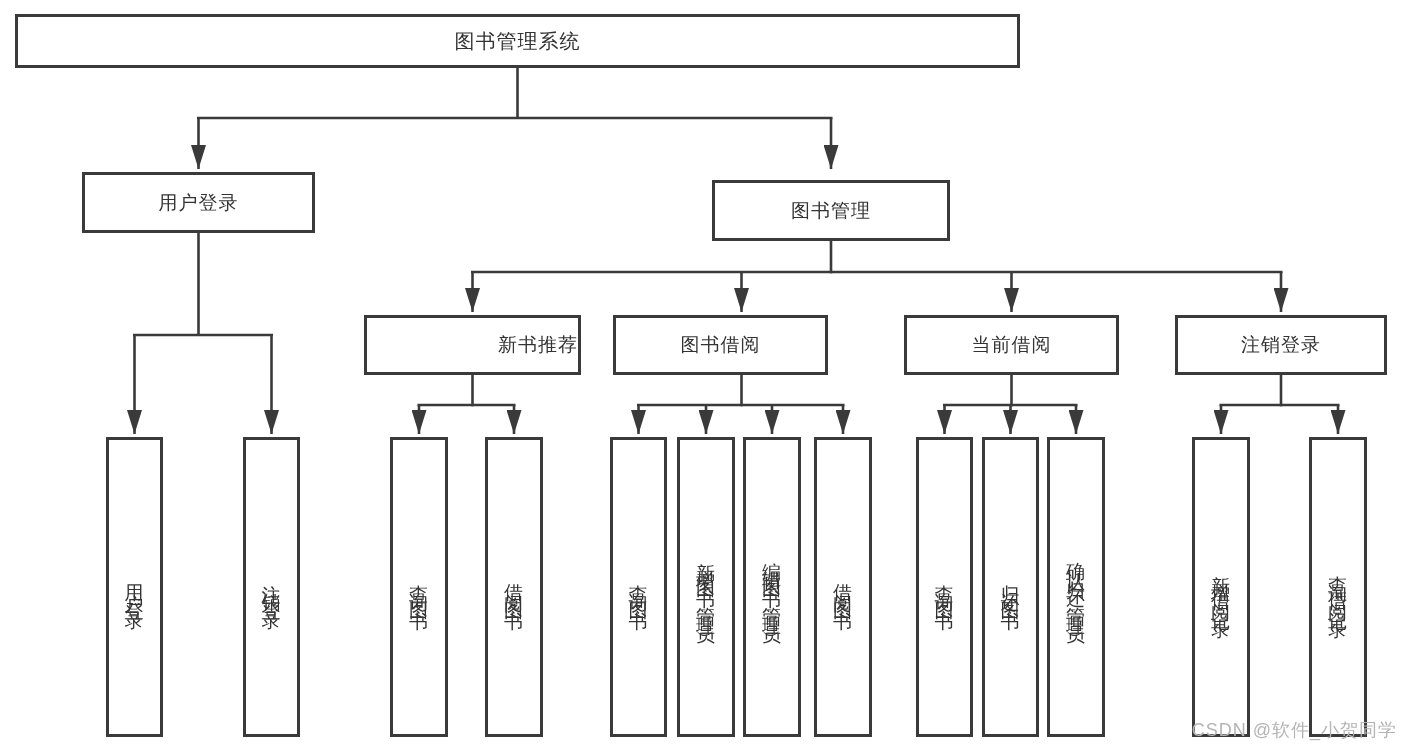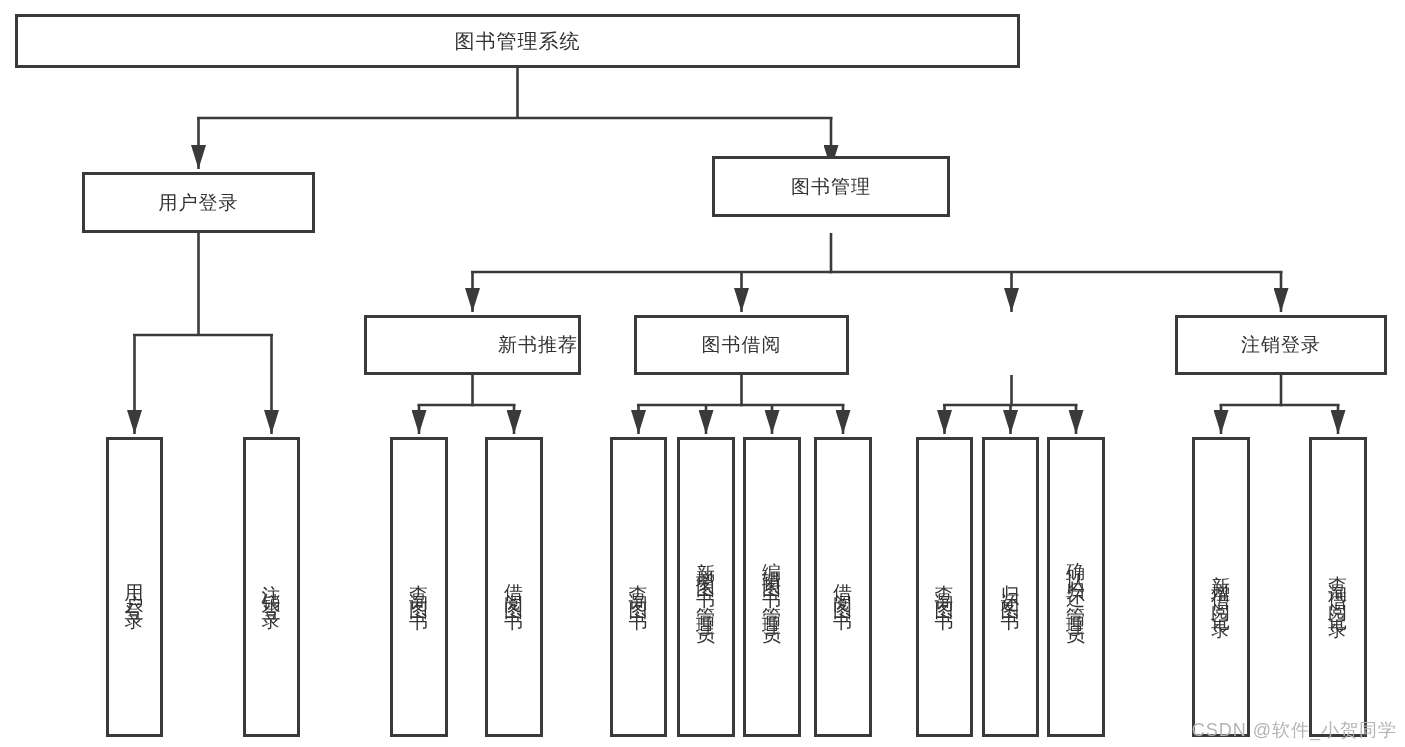--- a/index.html
+++ b/index.html
@@ -109,29 +109,32 @@
     <line x1="1338" y1="405" x2="1338" y2="434" marker-end="url(#ah)"></line>
   </svg>
 
   <div class="box h root" style="left:15px; top:14px; width:1005px; height:54px;">
     <span>图书管理系统</span>
   </div>
 
   <div class="box h" style="left:82px; top:172px; width:233px; height:61px;">
     <span>用户登录</span>
   </div>
-  <div class="box h" style="left:712px; top:156px; width:238px; height:61px;">
+  <div class="box h" style="left:712px; top:180px; width:238px; height:61px;">
     <span>图书管理</span>
   </div>
 
   <div class="box h" style="left:364px; top:315px; width:217px; height:60px;justify-content:flex-end;">
     <span>新书推荐</span>
   </div>
-  <div class="box h" style="left:634px; top:315px; width:215px; height:60px;">
+  <div class="box h" style="left:613px; top:315px; width:215px; height:60px;">
     <span>图书借阅</span>
+  </div>
+  <div class="box h" style="left:904px; top:315px; width:215px; height:60px;">
+    <span>当前借阅</span>
   </div>
   <div class="box h" style="left:1175px; top:315px; width:212px; height:60px;">
     <span>注销登录</span>
   </div>
 
   <div class="box v" style="left:106px; top:437px; width:57px; height:300px;">
     <span>用户登录</span>
   </div>
   <div class="box v" style="left:243px; top:437px; width:57px; height:300px;">
     <span>注销登录</span>

